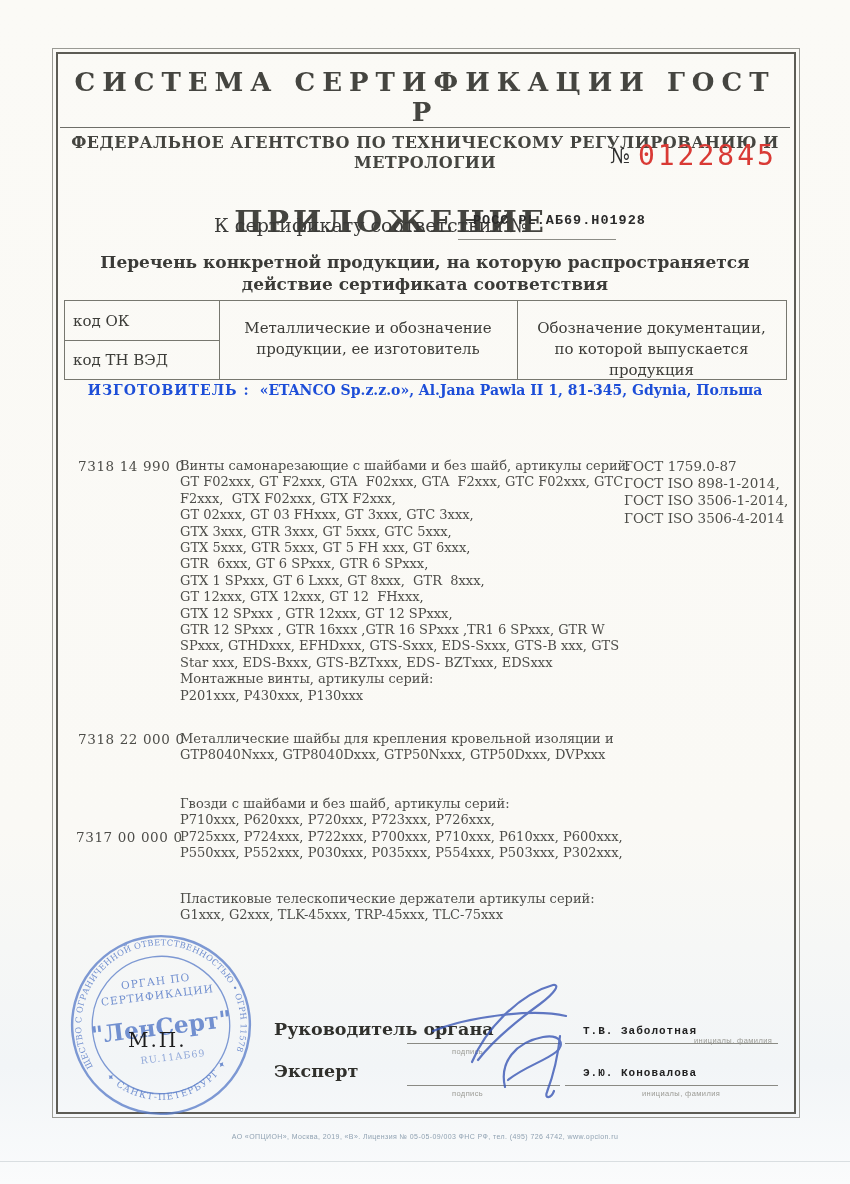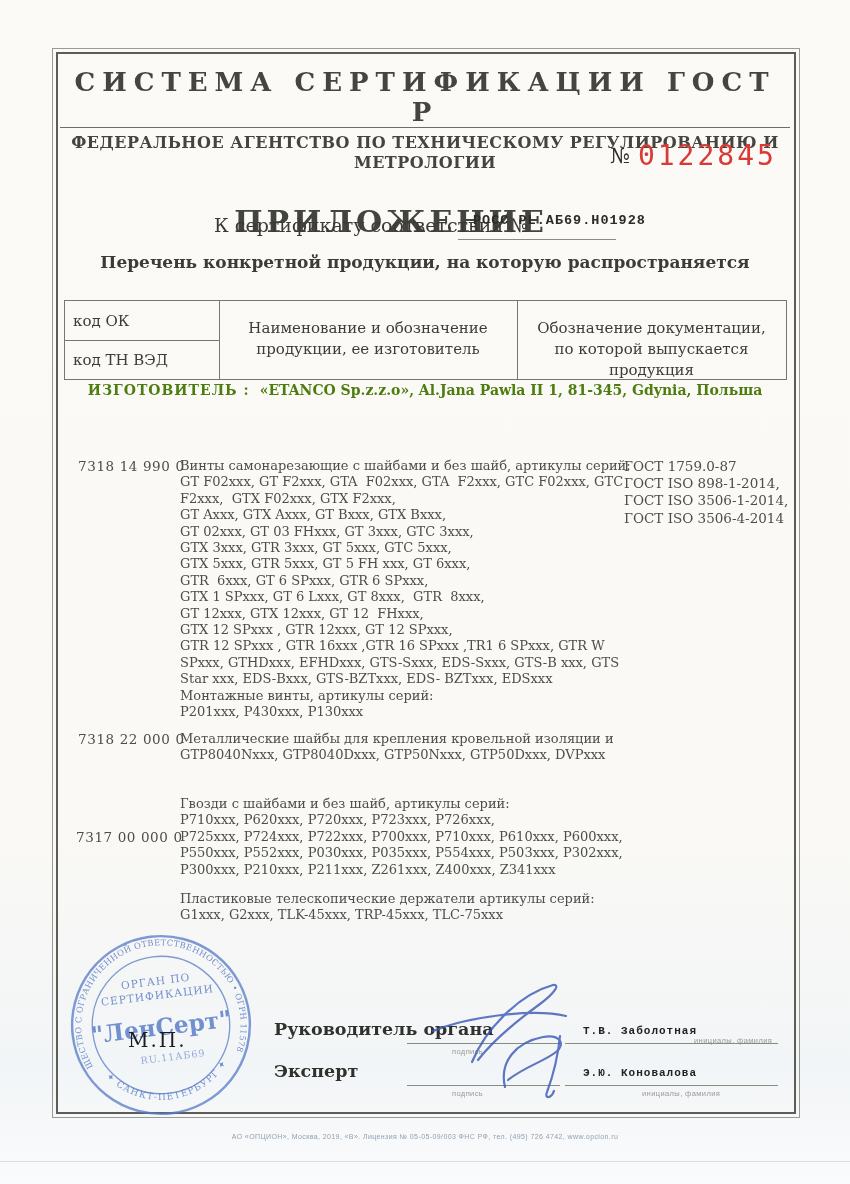--- a/index.html
+++ b/index.html
@@ -31,21 +31,21 @@
   .tbl{left:64px;top:300px;width:721px;height:78px;border:1.2px solid #77776f;}
   .tbl .v1{position:absolute;left:154px;top:0;bottom:0;border-left:1.2px solid #77776f;}
   .tbl .v2{position:absolute;left:452px;top:0;bottom:0;border-left:1.2px solid #77776f;}
   .tbl .hsplit{position:absolute;left:0;width:154px;top:39px;border-top:1.2px solid #77776f;}
   .cell{position:absolute;font-size:15px;color:#3c3c38;}
   .c-ok{left:8px;top:11px;}
   .c-tn{left:8px;top:50px;}
   .c-mid{left:154px;top:17px;width:298px;text-align:center;line-height:21px;}
   .c-doc{left:452px;top:17px;width:269px;text-align:center;line-height:21px;}
   
-  .manu{left:0;top:382px;width:850px;text-align:center;font-size:14px;font-weight:bold;color:#4d7c0f;}
+  .manu{left:0;top:382px;width:850px;text-align:center;font-size:14px;font-weight:bold;color:#1d4ed8;}
   .manu .lbl{letter-spacing:1px;margin-right:10px;}
   
   .code{font-size:13.5px;letter-spacing:0.6px;color:#4d4d49;white-space:pre;}
   .code1{left:78px;top:458px;} .code2{left:78px;top:731px;} .code3{left:76px;top:829px;}
   .plist{font-size:13px;color:#4d4d49;line-height:16.4px;}
   .plist .tline{white-space:pre;}
   .b1{left:180px;top:458px;width:450px;}
   .b2{left:180px;top:731px;width:450px;}
   .b3{left:180px;top:796px;width:460px;}
   .b4{left:180px;top:891px;width:460px;}
@@ -88,51 +88,51 @@
 </div>
 
 <div class="abs apx-title">ПРИЛОЖЕНИЕ</div>
 
 <div class="abs cert-label">К сертификату соответствия №</div>
 <div class="abs cert-num">РОСС PL.АБ69.Н01928</div>
 <div class="abs cert-underline"></div>
 
 <div class="abs subhead">
     <div class="tline">Перечень конкретной продукции,  на которую распространяется</div>
+    <div class="tline">действие сертификата соответствия</div>
   </div>
 
 <div class="abs tbl">
   <div class="v1"></div>
   <div class="v2"></div>
   <div class="hsplit"></div>
   <div class="cell c-ok">код ОК</div>
   <div class="cell c-tn">код ТН ВЭД</div>
   <div class="cell c-mid">
-      <div class="hline">Наименование и обозначение</div>
+      <div class="hline">Металлические и обозначение</div>
       <div class="hline">продукции, ее изготовитель</div>
     </div>
   <div class="cell c-doc">
       <div class="hline">Обозначение документации,</div>
       <div class="hline">по которой выпускается продукция</div>
     </div>
 </div>
 
 <div class="abs manu">
   <span class="lbl">ИЗГОТОВИТЕЛЬ :</span><span>«ETANCO Sp.z.z.o», Al.Jana Pawla II 1, 81-345, Gdynia, Польша</span>
 </div>
 
 <div class="abs code code1">7318 14 990 0</div>
 <div class="abs code code2">7318 22 000 0</div>
 <div class="abs code code3">7317 00 000 0</div>
 
 <div class="abs plist b1">
     <div class="tline">Винты самонарезающие с шайбами и без шайб, артикулы серий:</div>
     <div class="tline">GT F02xxx, GT F2xxx, GTA  F02xxx, GTA  F2xxx, GTC F02xxx, GTC</div>
     <div class="tline">F2xxx,  GTX F02xxx, GTX F2xxx,</div>
-    <div class="tline">GT Axxx, GTX Axxx, GT Bxxx, GTX Bxxx,</div>
     <div class="tline">GT 02xxx, GT 03 FHxxx, GT 3xxx, GTC 3xxx,</div>
     <div class="tline">GTX 3xxx, GTR 3xxx, GT 5xxx, GTC 5xxx,</div>
     <div class="tline">GTX 5xxx, GTR 5xxx, GT 5 FH xxx, GT 6xxx,</div>
     <div class="tline">GTR  6xxx, GT 6 SPxxx, GTR 6 SPxxx,</div>
     <div class="tline">GTX 1 SPxxx, GT 6 Lxxx, GT 8xxx,  GTR  8xxx,</div>
     <div class="tline">GT 12xxx, GTX 12xxx, GT 12  FHxxx,</div>
     <div class="tline">GTX 12 SPxxx , GTR 12xxx, GT 12 SPxxx,</div>
     <div class="tline">GTR 12 SPxxx , GTR 16xxx ,GTR 16 SPxxx ,TR1 6 SPxxx, GTR W</div>
     <div class="tline">SPxxx, GTHDxxx, EFHDxxx, GTS-Sxxx, EDS-Sxxx, GTS-B xxx, GTS</div>
     <div class="tline">Star xxx, EDS-Bxxx, GTS-BZTxxx, EDS- BZTxxx, EDSxxx</div>
@@ -141,21 +141,20 @@
   </div>
 <div class="abs plist b2">
     <div class="tline">Металлические шайбы для крепления кровельной изоляции и</div>
     <div class="tline">GTP8040Nxxx, GTP8040Dxxx, GTP50Nxxx, GTP50Dxxx, DVPxxx</div>
   </div>
 <div class="abs plist b3">
     <div class="tline">Гвозди с шайбами и без шайб, артикулы серий:</div>
     <div class="tline">P710xxx, P620xxx, P720xxx, P723xxx, P726xxx,</div>
     <div class="tline">P725xxx, P724xxx, P722xxx, P700xxx, P710xxx, P610xxx, P600xxx,</div>
     <div class="tline">P550xxx, P552xxx, P030xxx, P035xxx, P554xxx, P503xxx, P302xxx,</div>
-    <div class="tline">P300xxx, P210xxx, P211xxx, Z261xxx, Z400xxx, Z341xxx</div>
   </div>
 <div class="abs plist b4">
     <div class="tline">Пластиковые телескопические держатели артикулы серий:</div>
     <div class="tline">G1xxx, G2xxx, TLK-45xxx, TRP-45xxx, TLC-75xxx</div>
   </div>
 
 <div class="abs docs">
     <div class="tline">ГОСТ 1759.0-87</div>
     <div class="tline">ГОСТ ISO 898-1-2014,</div>
     <div class="tline">ГОСТ ISO 3506-1-2014,</div>

